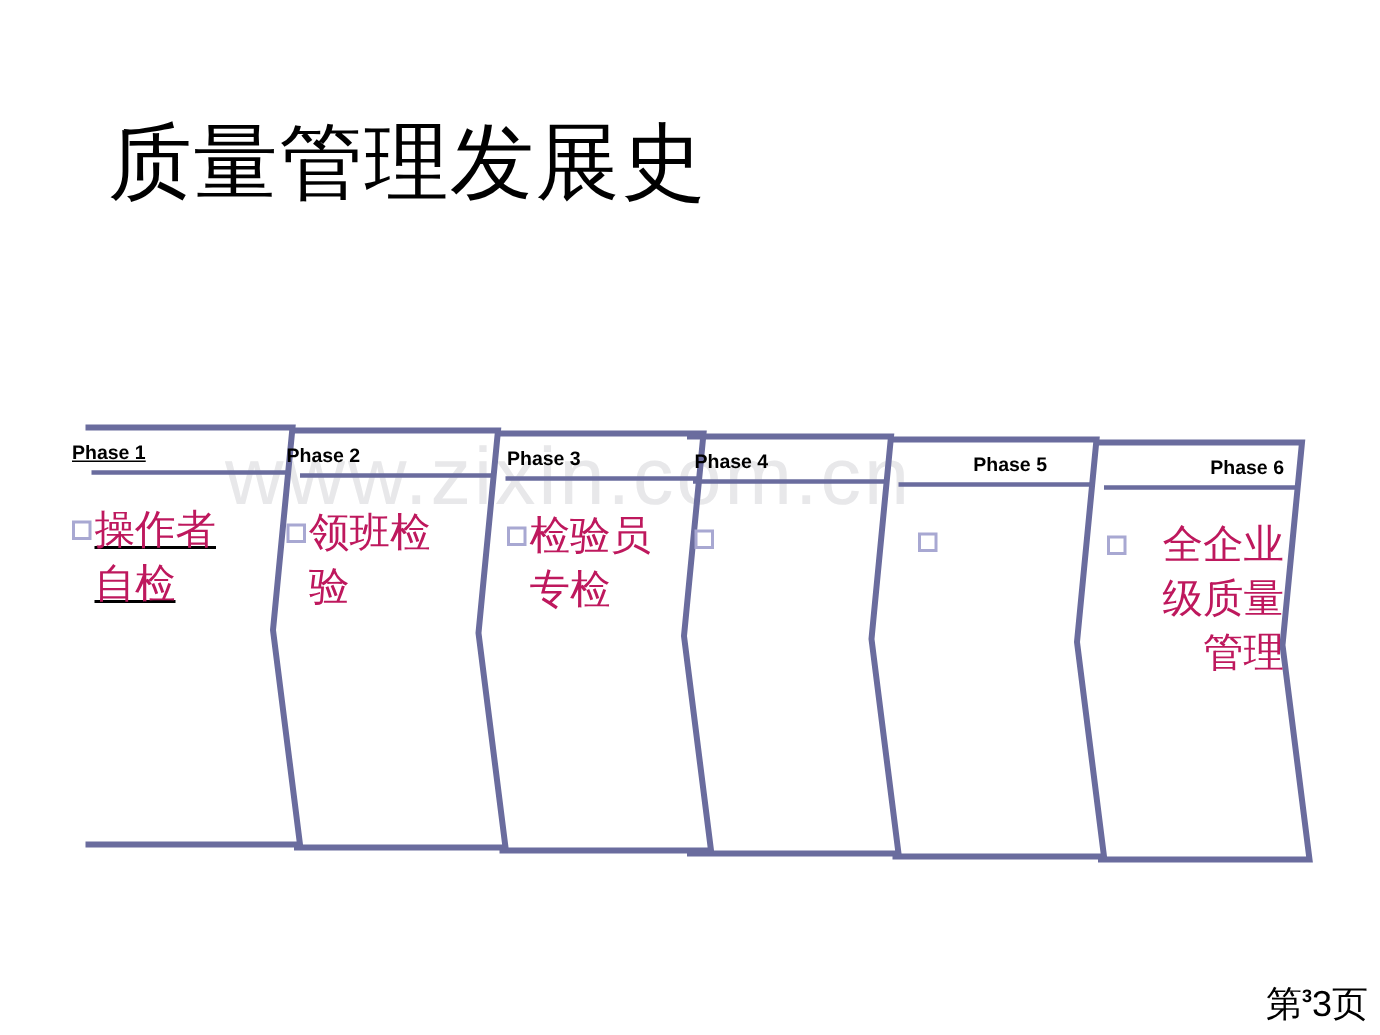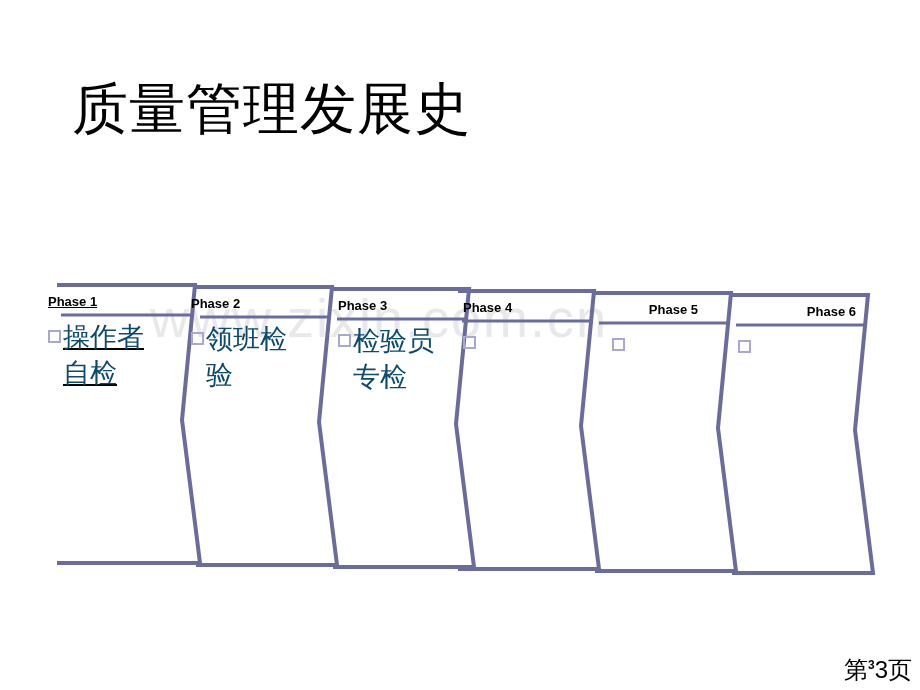--- a/index.html
+++ b/index.html
@@ -74,25 +74,25 @@
   }
   .phase-label {
     font-family: "Liberation Sans", sans-serif;
     font-size: 13px;
     font-weight: bold;
     color: #000000;
     white-space: nowrap;
     line-height: 16px;
   }
   .phase-body {
-    margin-top: 9px;
+    margin-top: 26px;
     font-family: "DejaVu Sans", "Liberation Sans", sans-serif;
     font-size: 27px;
     line-height: 36px;
-    color: #0c4a6e;
+    color: #be185d;
     display: flex;
     align-items: flex-start;
   }
   .bullet-box {
     display: inline-block;
     width: 13px;
     height: 13px;
     min-width: 13px;
     border: 2px solid #A8A8D2;
     background: transparent;
@@ -189,18 +189,19 @@
     <div class="phase-label" style="margin-left:-12px;text-align:right;">Phase 5</div>
     <div class="phase-body">
       <span class="bullet-box"></span>
     </div>
   </div>
 
   <div class="phase-cell" style="left:738px; top:304px; width:118px;text-align:right;">
     <div class="phase-label">Phase 6</div>
     <div class="phase-body">
       <span class="bullet-box"></span>
+      <span class="phase-text">全企业级质量管理</span>
     </div>
   </div>
 
   <div id="pagenum"><span>第</span><span class="pn-sup">3</span><span>3</span><span>页</span></div>
 
 </div>
 
 </body></html>

